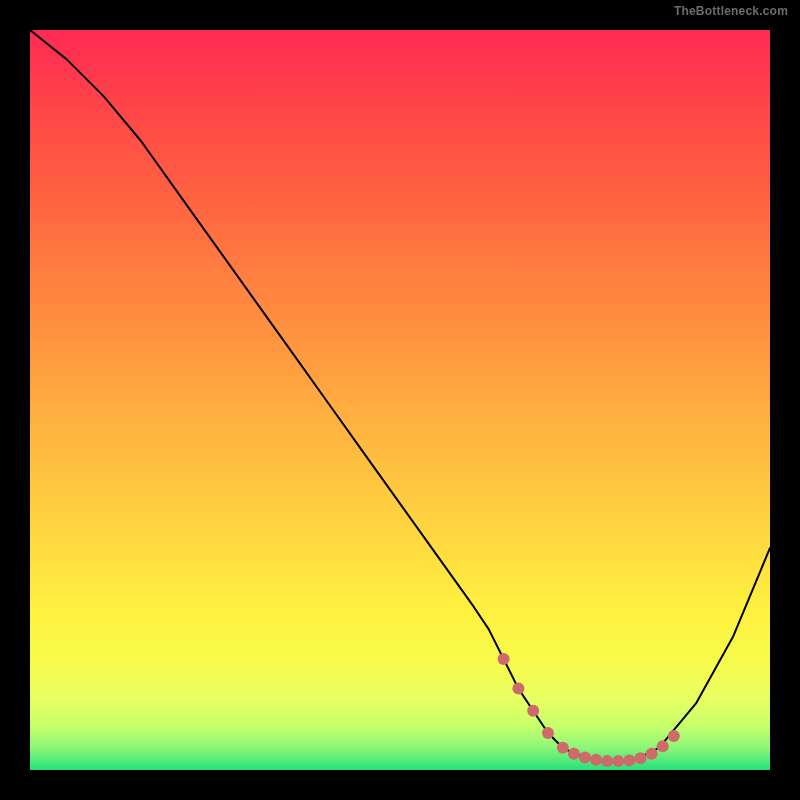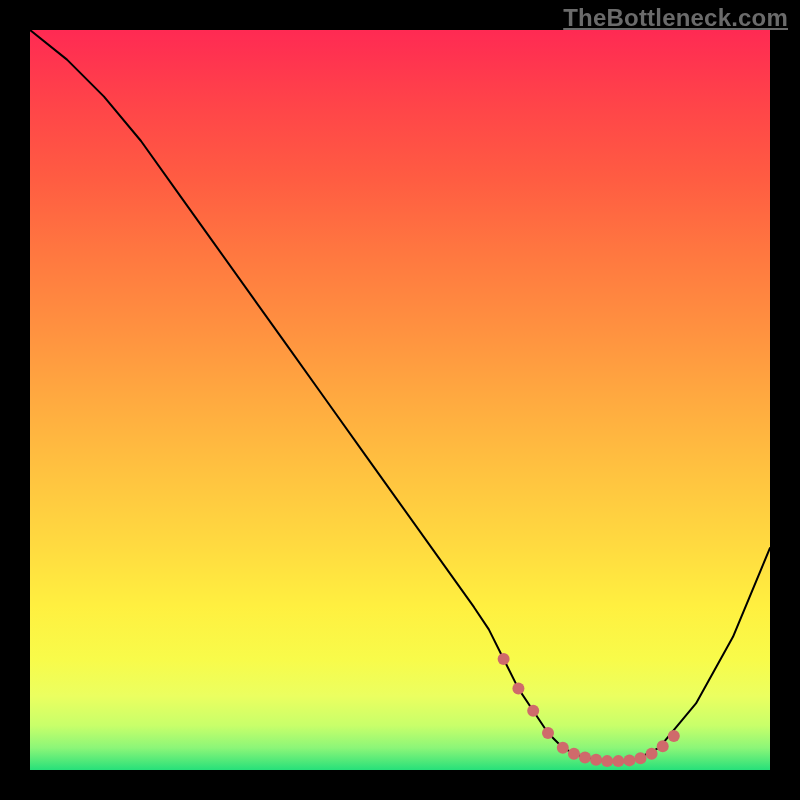--- a/index.html
+++ b/index.html
@@ -15,25 +15,24 @@
     position: relative;
     width: 800px;
     height: 800px;
     background: #000000;
   }
   .watermark {
     position: absolute;
     top: 4px;
     right: 12px;
     color: #6b6b6b;
-    font-size: 24px;
+    font-size: 12px;
     font-weight: 600;
     letter-spacing: 0.2px;
     user-select: none;
-    text-decoration: underline;
   }
   .plot {
     position: absolute;
     left: 30px;
     top: 30px;
     width: 740px;
     height: 740px;
     overflow: hidden;
   }
   .plot svg {

